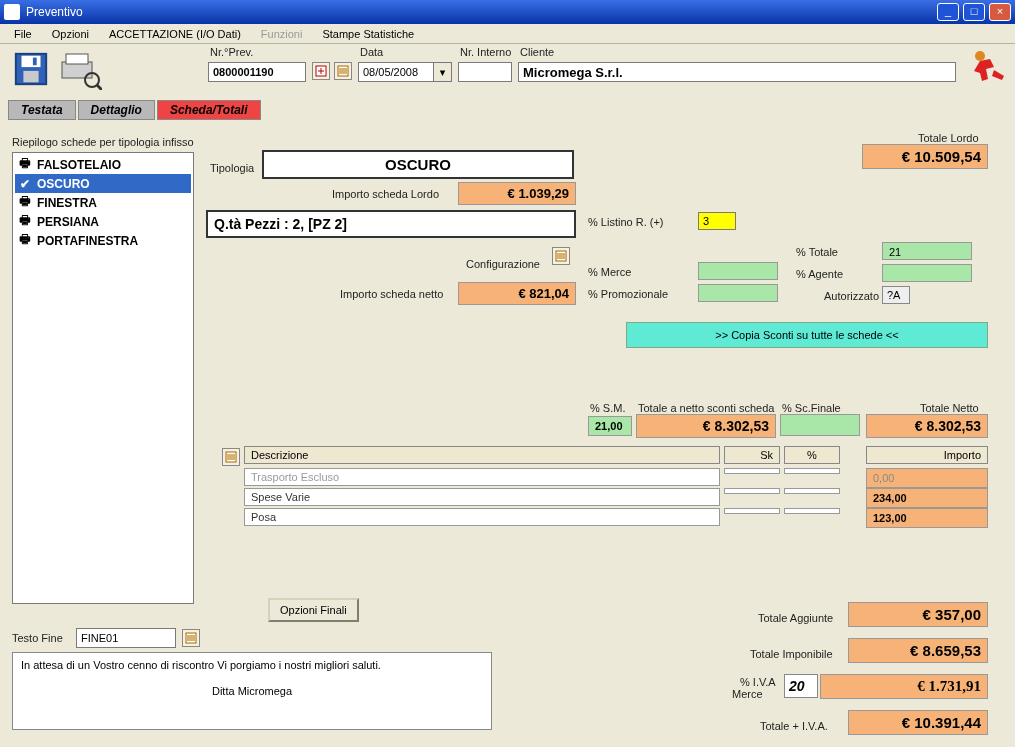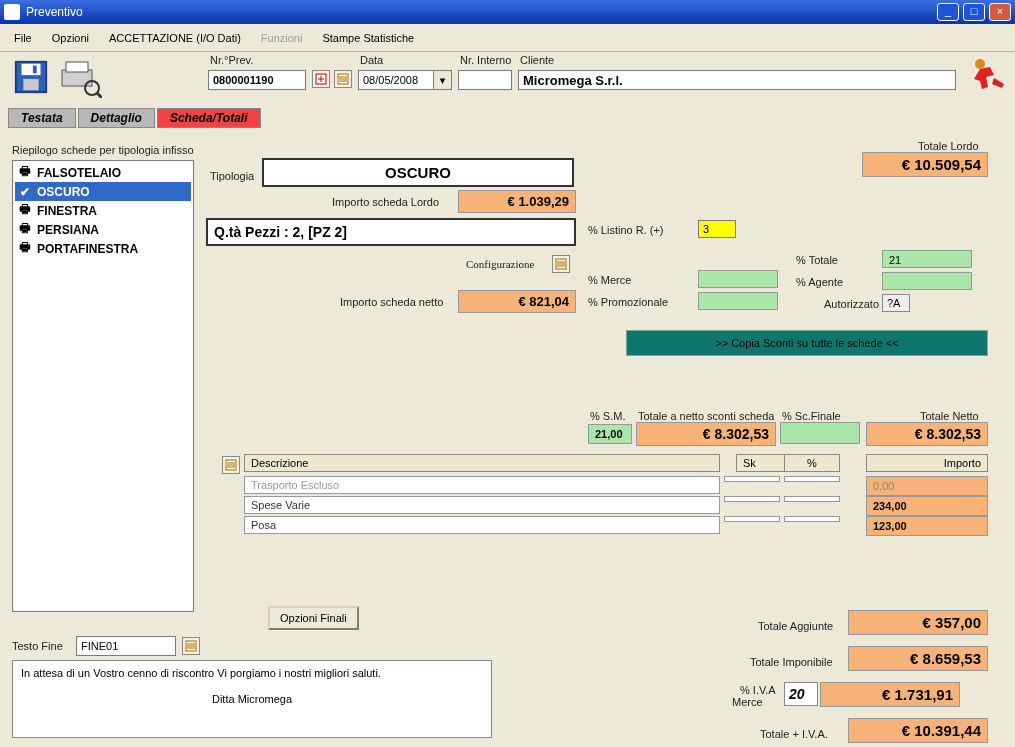--- a/index.html
+++ b/index.html
@@ -6,21 +6,21 @@
   html, body { margin:0; padding:0; font-family: Tahoma, Arial, sans-serif; font-size:11px; }
   body { background:#ece9d8; width:1015px; height:747px; overflow:hidden; }
 
   
   .titlebar { height:24px; background:linear-gradient(to bottom,#3a6ee5,#0734a6); color:#fff; display:flex; align-items:center; padding:0 4px; }
   .titlebar .icon { width:16px; height:16px; background:#fff; border-radius:2px; margin-right:6px; display:inline-block; }
   .titlebar .title { flex:1; font-size:12px; }
   .titlebar .winbtn { width:22px; height:18px; margin-left:4px; border:1px solid #fff; background:#1f54d6; color:#fff; text-align:center; line-height:14px; font-size:11px; border-radius:3px; }
   .titlebar .close { background:#d65a3f; }
 
-  .menubar { height:28px; background:#ece9d8; border-bottom:1px solid #b5b29f; display:flex; align-items:center; padding:0 6px; gap:4px; }
+  .menubar { height:20px; background:#ece9d8; border-bottom:1px solid #b5b29f; display:flex; align-items:center; padding:0 6px; gap:4px; }
   .menubar span { padding:2px 8px; }
   .menubar .disabled { color:#9a9a9a; }
 
   .content { position:relative; width:1015px; height:701px; background:#ece9d8; }
 
   .lbl { position:absolute; color:#222; white-space:nowrap; }
 
   
   .bigicon { position:absolute; width:40px; height:40px; border:none; background:#ece9d8; }
   .floppy { width:38px; height:38px; }
@@ -29,21 +29,21 @@
 
   
   input[type=text], .field {
     position:absolute; background:#fff; border:1px solid #7a7a7a; height:20px; padding:2px 4px;
     font-family:inherit; font-size:11px;
   }
   .yellow-field { background:#ffff80; font-weight:bold; }
   .pale-yellow { background:#ffffd0; font-weight:bold; }
   .orange-box { background:#f7b377; border:1px solid #999; text-align:right; font-weight:bold; padding:3px 6px; }
   .green-box  { background:#a9e7a9; border:1px solid #999; text-align:right; padding:3px 6px; }
-  .green-long { background:#0f766e; border:1px solid #7faa7f; text-align:center; font-size:11px; padding:6px 0; }
+  .green-long { background:#5eead4; border:1px solid #7faa7f; text-align:center; font-size:11px; padding:6px 0; }
   .yellow-small { background:#ffff00; border:1px solid #7a7a7a; text-align:left; padding:2px 4px; }
 
   .big-field { border:2px solid #333; font-weight:bold; font-size:15px; text-align:center; padding:4px 6px; }
 
   
   .tabs { position:absolute; left:8px; top:78px; display:flex; }
   .tab { padding:2px 12px; font-style:italic; font-weight:bold; border:1px solid #888; background:#b8b8b8; margin-right:2px; font-size:12px; }
   .tab.active { background:#ef4444; color:#000; }
 
   
@@ -177,21 +177,21 @@
   </div>
 
   <span class="lbl" style="left:210px; top:118px;">Tipologia</span>
   <div class="big-field" style="position:absolute; left:262px; top:106px; width:312px; background:#fff;">OSCURO</div>
 
   <span class="lbl" style="left:332px; top:144px;">Importo scheda Lordo</span>
   <div class="orange-box" style="position:absolute; left:458px; top:138px; width:118px; font-size:13px;">€ 1.039,29</div>
 
   <div class="big-field" style="position:absolute; left:206px; top:166px; width:370px; text-align:left; font-size:14px; background:#fff;">Q.tà Pezzi : 2,  [PZ 2]</div>
 
-  <span class="lbl" style="left:466px; top:206px;font-family:Liberation Serif, serif;">Configurazione</span>
+  <span class="lbl" style="left:466px; top:214px;">Configurazione</span>
   <button class="smbtn" style="left:552px; top:203px;">
     <svg width="12" height="12" viewBox="0 0 12 12">
         <rect x="1" y="1" width="10" height="10" fill="#ffe" stroke="#a60"></rect>
         <path d="M2 4h8M2 6h8M2 8h8" stroke="#a60"></path>
       </svg>
   </button>
 
   <span class="lbl" style="left:340px; top:244px;">Importo scheda netto</span>
   <div class="orange-box" style="position:absolute; left:458px; top:238px; width:118px; font-size:13px;">€ 821,04</div>
 
@@ -230,21 +230,21 @@
   <span class="lbl" style="left:920px; top:358px;">Totale Netto</span>
   <div class="orange-box" style="position:absolute; left:866px; top:370px; width:122px; font-size:14px;">€ 8.302,53</div>
 
   <button class="smbtn" style="left:222px; top:404px;">
     <svg width="12" height="12" viewBox="0 0 12 12">
         <rect x="1" y="1" width="10" height="10" fill="#ffe" stroke="#a60"></rect>
         <path d="M2 4h8M2 6h8M2 8h8" stroke="#a60"></path>
       </svg>
   </button>
   <div class="desc-head" style="left:244px; top:402px; width:476px;">Descrizione</div>
-  <div class="desc-head" style="left:724px; top:402px; width:56px; text-align:left;margin-left:12px;">Sk</div>
+  <div class="desc-head" style="left:724px; top:402px; width:56px; text-align:right;">Sk</div>
   <div class="desc-head" style="left:784px; top:402px; width:56px; text-align:center;">%</div>
   <div class="desc-head" style="left:866px; top:402px; width:122px; text-align:right;">Importo</div>
 
   <div class="desc-row grey" style="left:244px; top:424px; width:476px;">Trasporto Escluso</div>
   <div class="num-cell" style="left:724px; top:424px; width:56px;"></div>
   <div class="num-cell" style="left:784px; top:424px; width:56px;"></div>
   <div class="orange-box" style="position:absolute; left:866px; top:424px; width:122px; font-weight:normal; color:#888; text-align:left;">0,00</div>
 
   <div class="desc-row" style="left:244px; top:444px; width:476px;">Spese Varie</div>
   <div class="num-cell" style="left:724px; top:444px; width:56px;"></div>
@@ -280,18 +280,18 @@
 
   <span class="lbl" style="left:740px; top:632px; text-align:right;">% I.V.A</span>
   <span class="lbl" style="left:732px; top:644px;">Merce</span>
   <div style="position:absolute; left:784px; top:630px; width:34px; border:1px solid #888; background:#fff; font-weight:bold; font-size:14px; padding:3px 4px; font-style:italic;">20</div>
   <button class="smbtn" style="left:826px; top:634px;">
     <svg width="12" height="12" viewBox="0 0 12 12">
         <rect x="1" y="1" width="10" height="10" fill="#ffe" stroke="#a60"></rect>
         <path d="M2 4h8M2 6h8M2 8h8" stroke="#a60"></path>
       </svg>
   </button>
-  <div class="orange-box" style="position:absolute; left:820px; top:630px; width:140px; font-size:15px;">€ 1.731,91</div>
+  <div class="orange-box" style="position:absolute; left:820px; top:630px; width:168px; font-size:15px;font-family:Liberation Serif, serif;">€ 1.731,91</div>
 
   <span class="lbl" style="left:760px; top:676px;">Totale + I.V.A.</span>
   <div class="orange-box" style="position:absolute; left:848px; top:666px; width:140px; font-size:15px;">€ 10.391,44</div>
 
 </div>
 
 </body></html>

